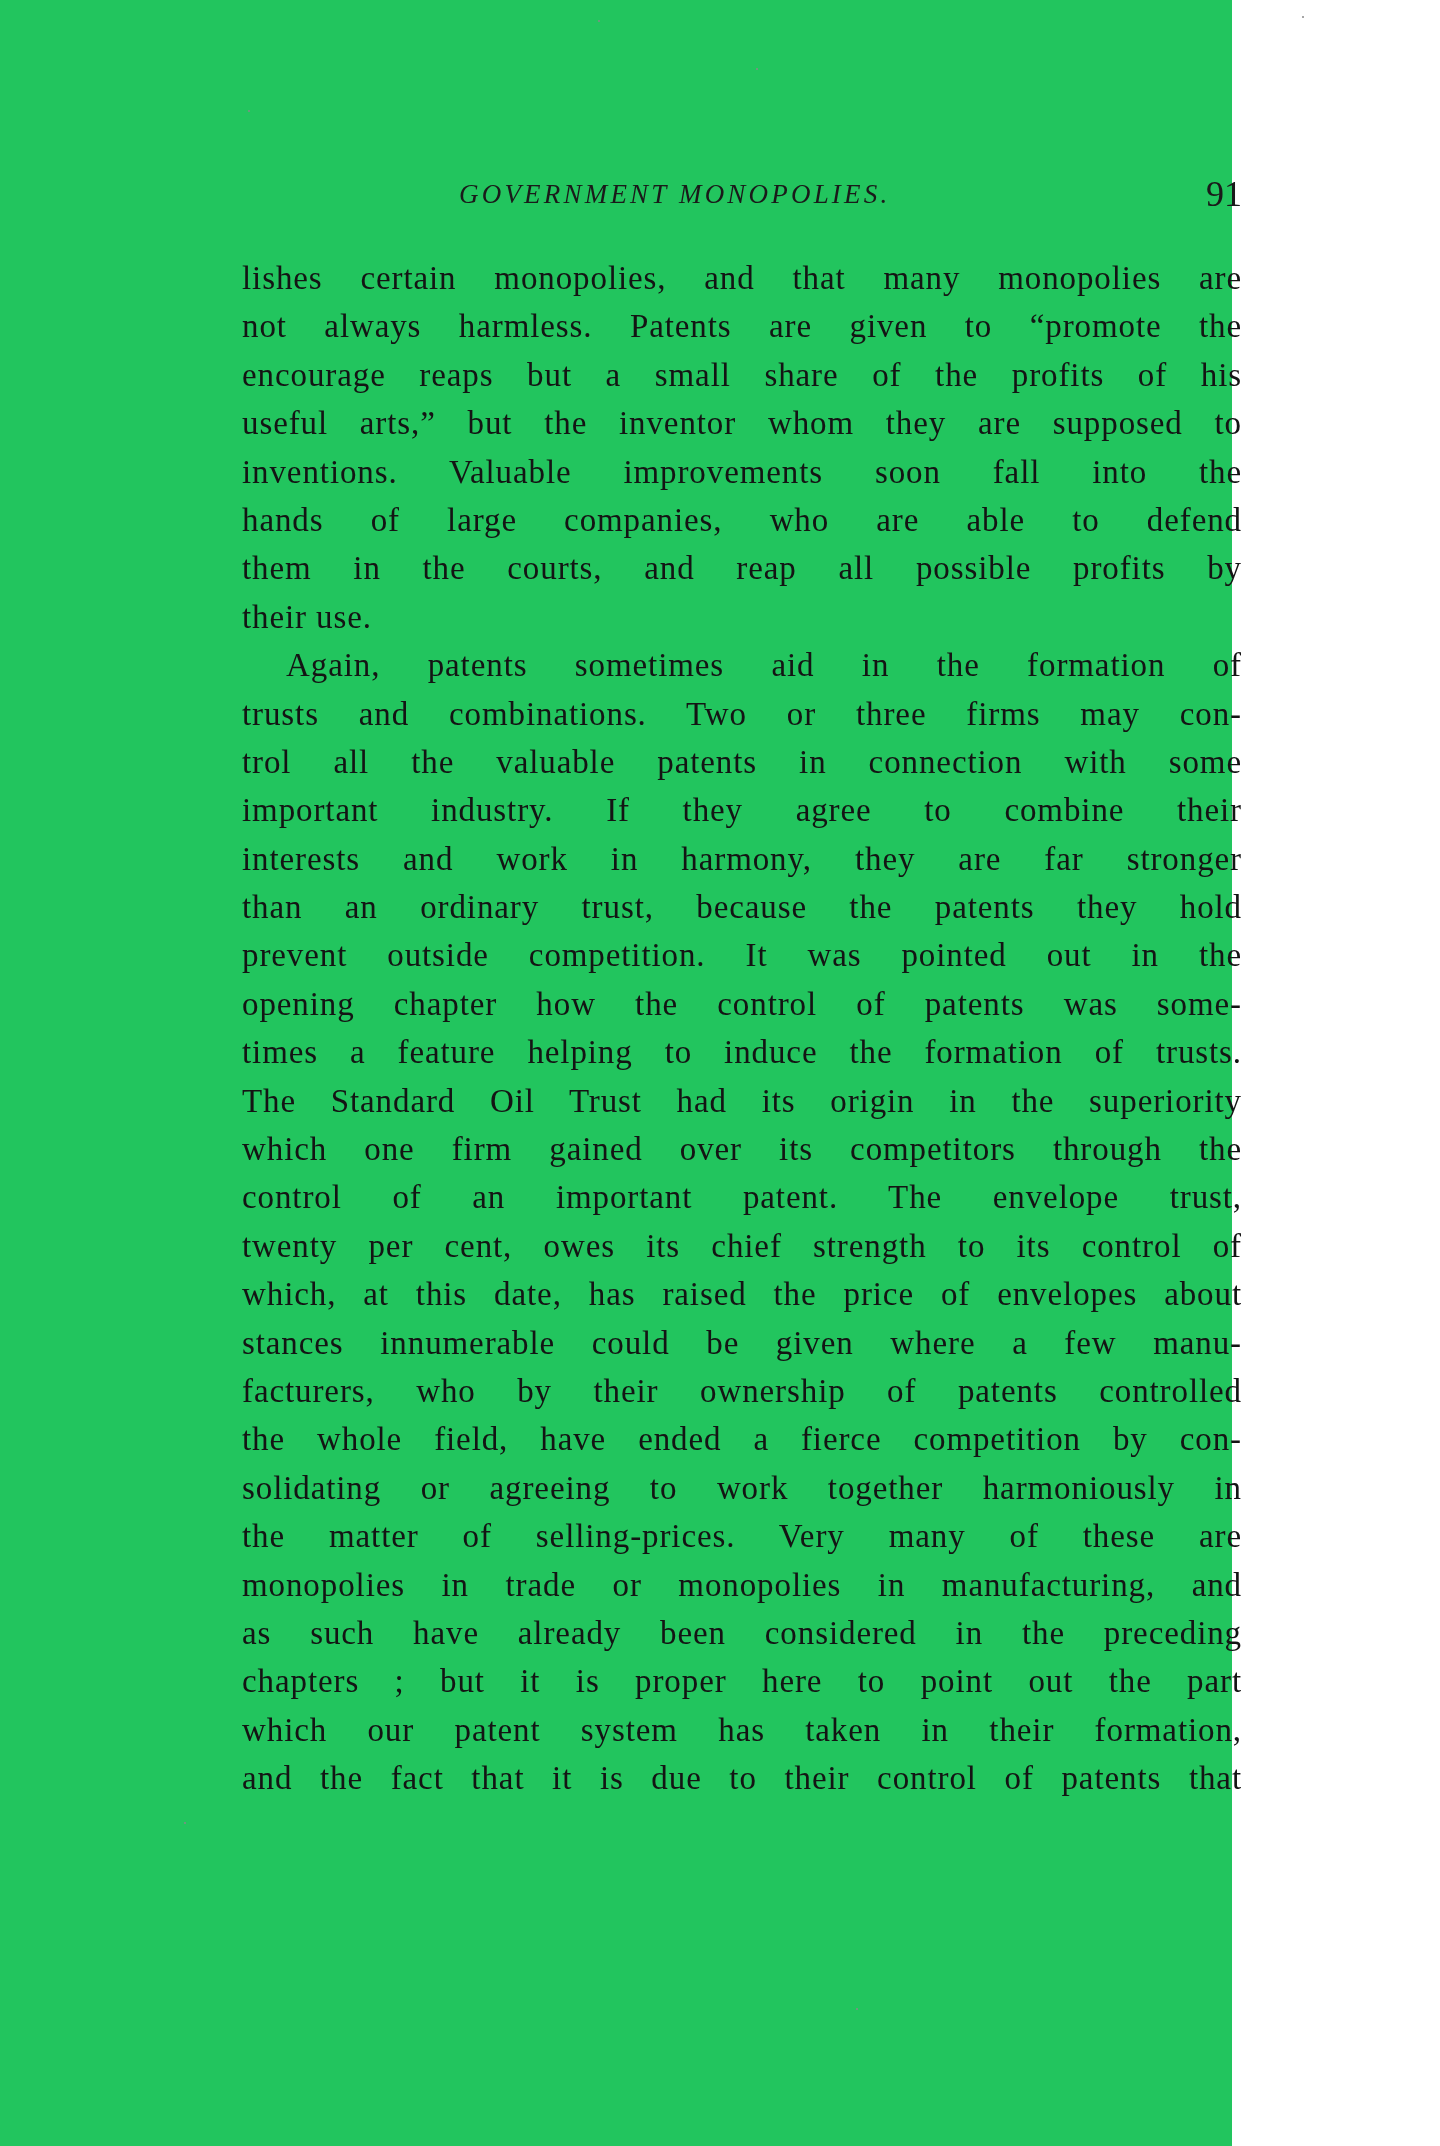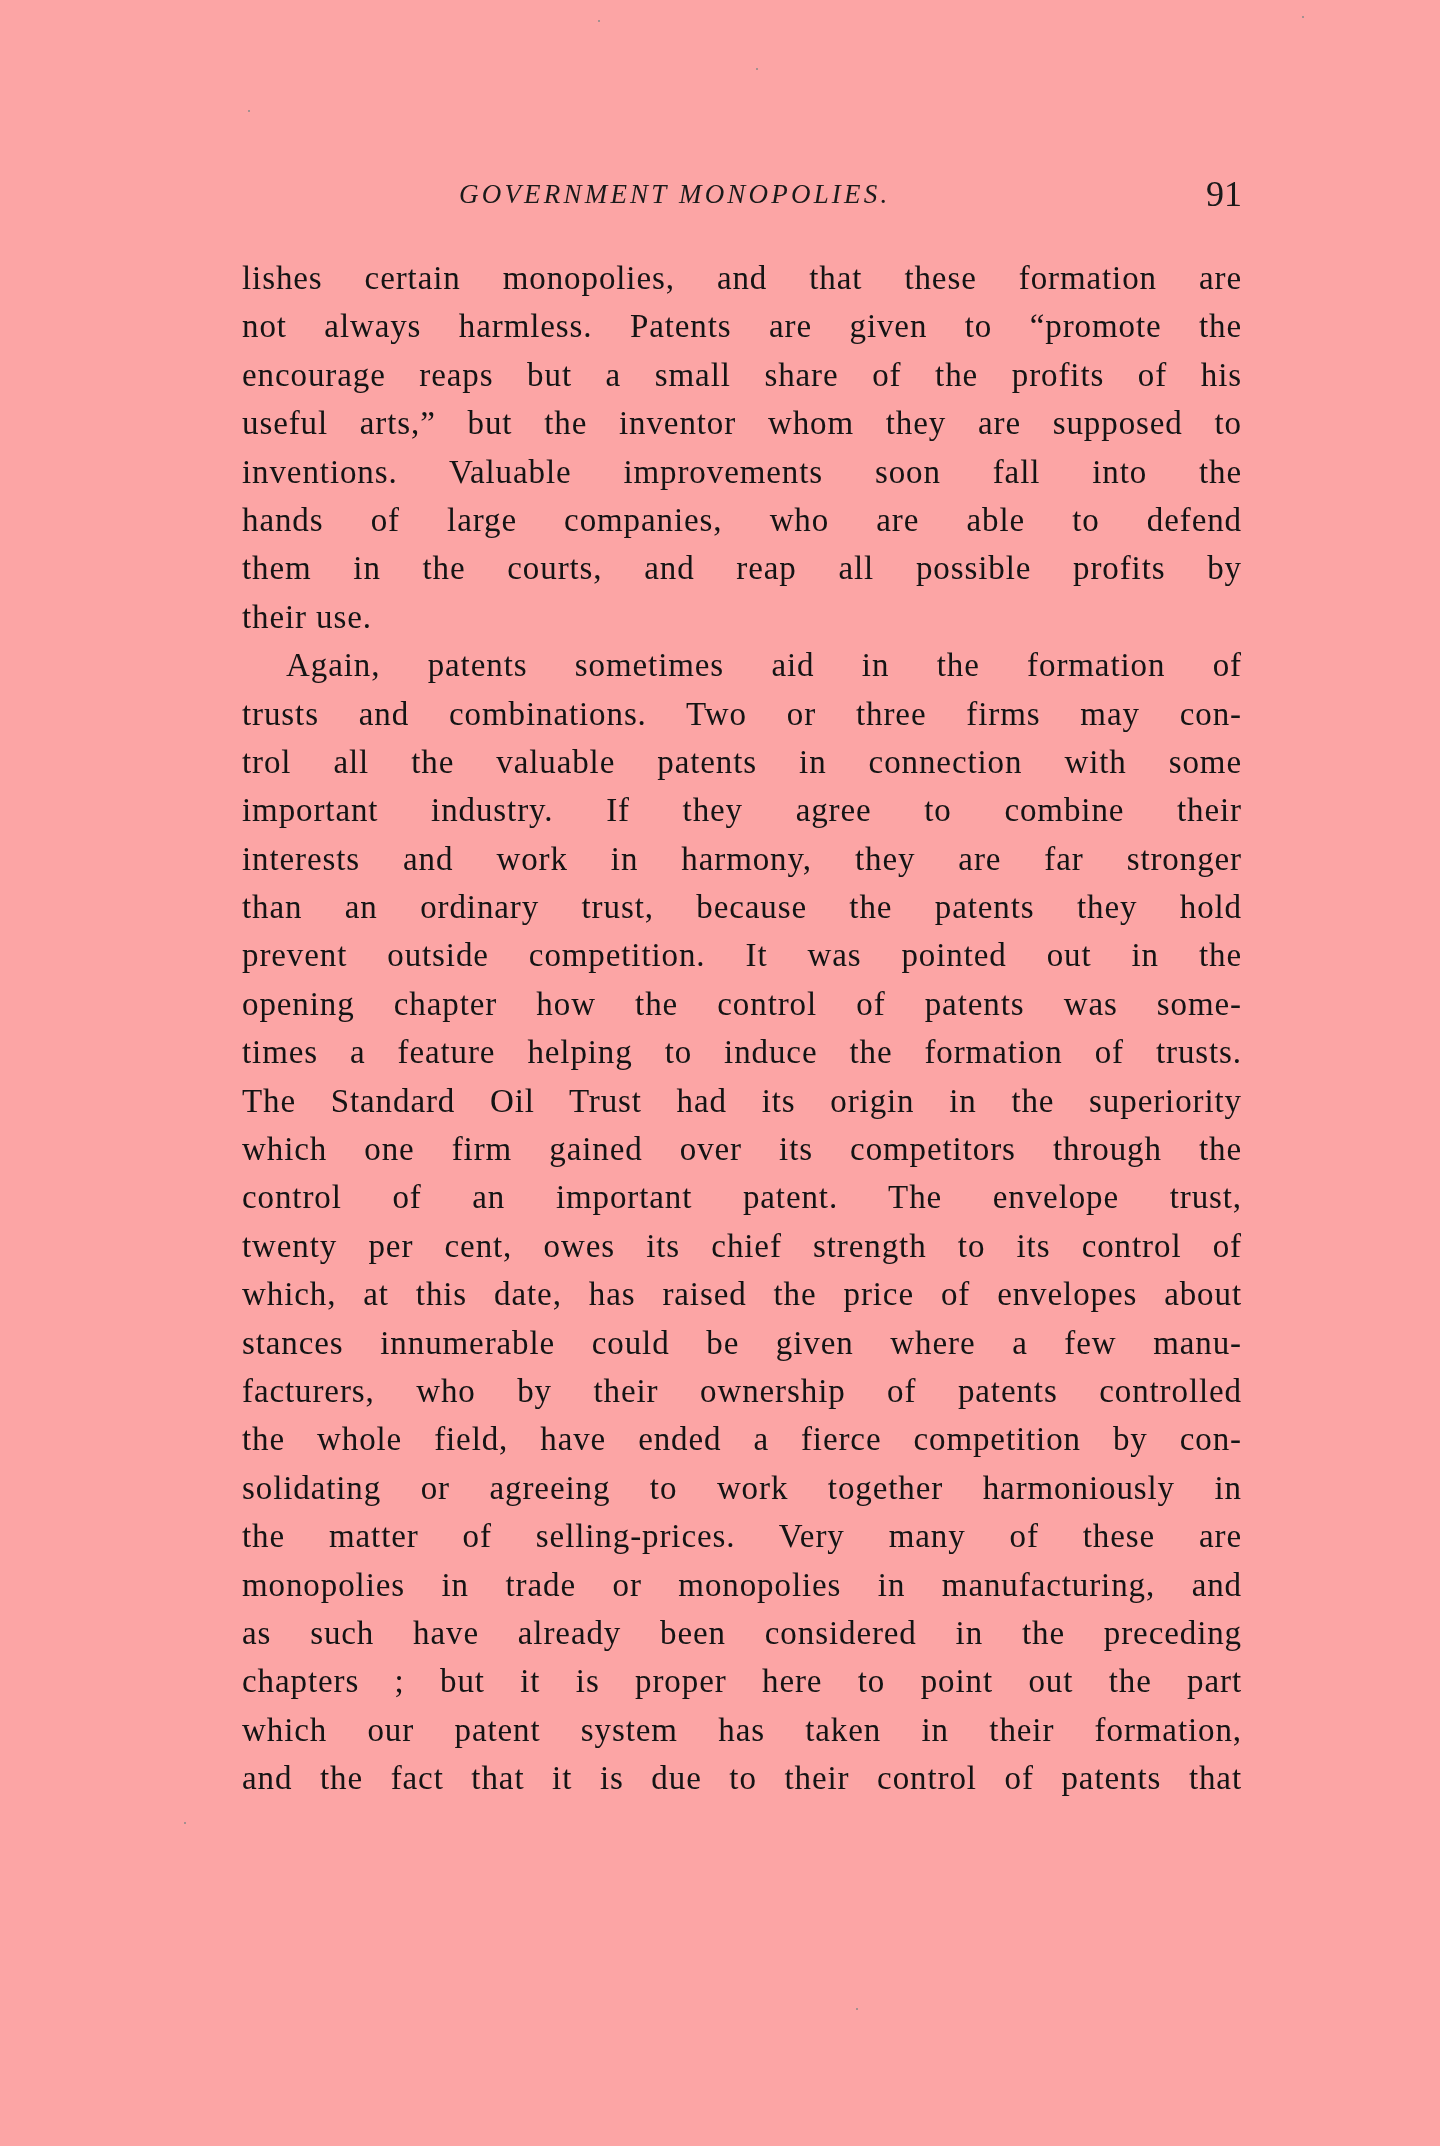--- a/index.html
+++ b/index.html
@@ -1,17 +1,17 @@
 <!DOCTYPE html>
 <html><head>
 <meta charset="utf-8">
 <style>
   html, body { margin: 0; padding: 0; background: #ffffff; }
   body { width: 1440px; height: 2146px; position: relative; overflow: hidden; }
-  .page { position: absolute; left: 0; top: 0; width: 1440px; height: 2146px; background: #fca5a5; }
+  .page { position: absolute; left: 0; top: 0; width: 1232px; height: 2146px; background: #22c55e; }
   .running-head {
     position: absolute; left: 242px; top: 172px; width: 1000px; height: 44px;
     font-family: "Liberation Serif", "DejaVu Serif", serif; color: #1a1a1a;
   }
   .running-title {
     position: absolute; left: 217px; top: 0; font-style: italic; font-size: 27px;
     letter-spacing: 3.2px; line-height: 44px;
   }
   .page-number {
     position: absolute; right: 0; top: 0; font-size: 36px; line-height: 44px; text-align: center;
@@ -33,21 +33,21 @@
 <body>
 
 <div class="page">
   <div class="running-head">
     <span class="running-title">GOVERNMENT MONOPOLIES.</span>
     <span class="page-number">91</span>
   </div>
 
   <div class="body-text">
     <div id="para-0">
-        <span class="line">lishes certain monopolies, and that these formation are</span>
+        <span class="line">lishes certain monopolies, and that many monopolies are</span>
         <span class="line">not always harmless.  Patents are given to “promote the</span>
         <span class="line">encourage reaps but a small share of the profits of his</span>
         <span class="line">useful arts,” but the inventor whom they are supposed to</span>
         <span class="line">inventions.  Valuable improvements soon fall into the</span>
         <span class="line">hands of large companies, who are able to defend</span>
         <span class="line">them in the courts, and reap all possible profits by</span>
         <span class="line last">their use.</span>
       </div>
     <div id="para-1">
         <span class="line indent">Again, patents sometimes aid in the formation of</span>

